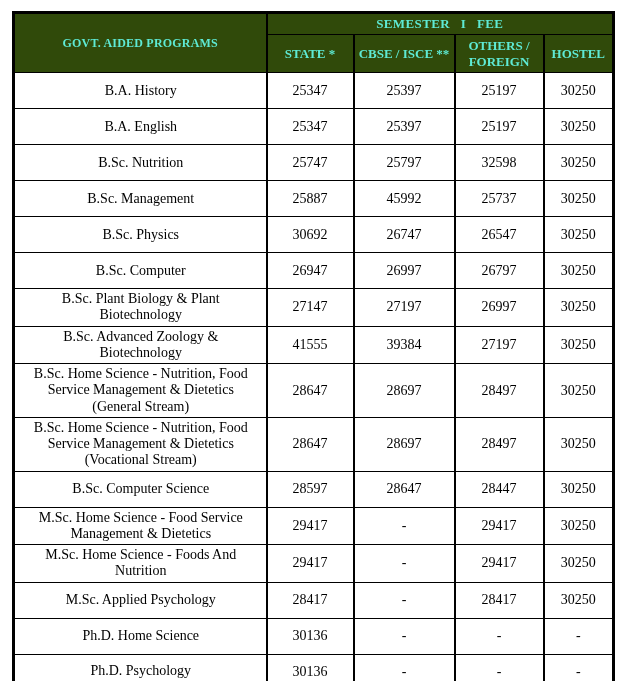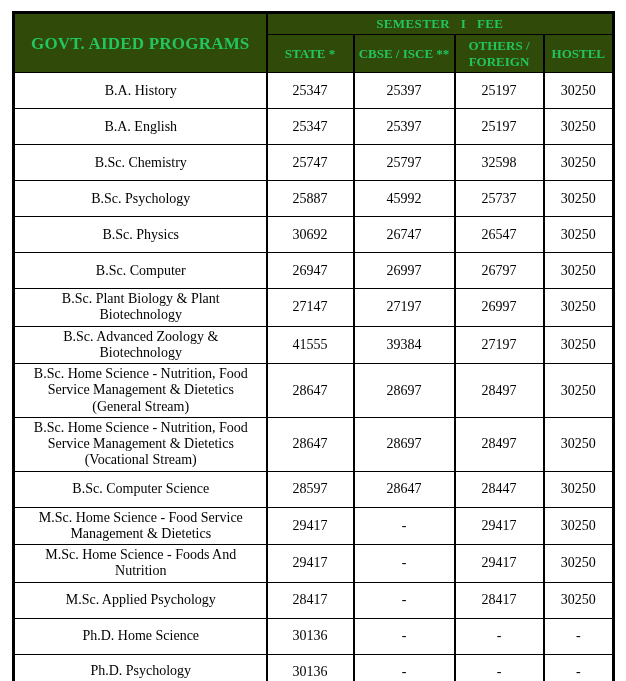--- a/index.html
+++ b/index.html
@@ -24,35 +24,35 @@
   }
   table.fee-table td, table.fee-table th {
     border: solid #000000;
     border-width: 1px 2px;
     box-sizing: border-box;
     overflow: hidden;
   }
   
   thead th {
     background: #304a0a;
-    color: #22c55e;
+    color: #5eead4;
     font-weight: bold;
     text-align: center;
     vertical-align: middle;
     font-size: 13px;
     line-height: 1.25;
     padding: 2px 4px;
   }
   th.group-header {
     height: 21px;
     word-spacing: 7px;
     letter-spacing: 0.4px;
   }
   th.program-header {
-    font-size: 17px;
+    font-size: 12px;
     letter-spacing: 0.2px;
   }
   tr.sub-header th {
     height: 38px;
   }
   
   tbody td {
     height: 36px;
     font-size: 14px;
     vertical-align: middle;
@@ -104,29 +104,29 @@
 
         <tr>
           <td class="prog">B.A. English</td>
           <td class="num">25347</td>
           <td class="num">25397</td>
           <td class="num">25197</td>
           <td class="num">30250</td>
         </tr>
 
         <tr>
-          <td class="prog">B.Sc. Chemistry</td>
+          <td class="prog">B.Sc. Nutrition</td>
           <td class="num">25747</td>
           <td class="num">25797</td>
           <td class="num">32598</td>
           <td class="num">30250</td>
         </tr>
 
         <tr>
-          <td class="prog">B.Sc. Psychology</td>
+          <td class="prog">B.Sc. Management</td>
           <td class="num">25887</td>
           <td class="num">45992</td>
           <td class="num">25737</td>
           <td class="num">30250</td>
         </tr>
 
         <tr>
           <td class="prog">B.Sc. Physics</td>
           <td class="num">30692</td>
           <td class="num">26747</td>

